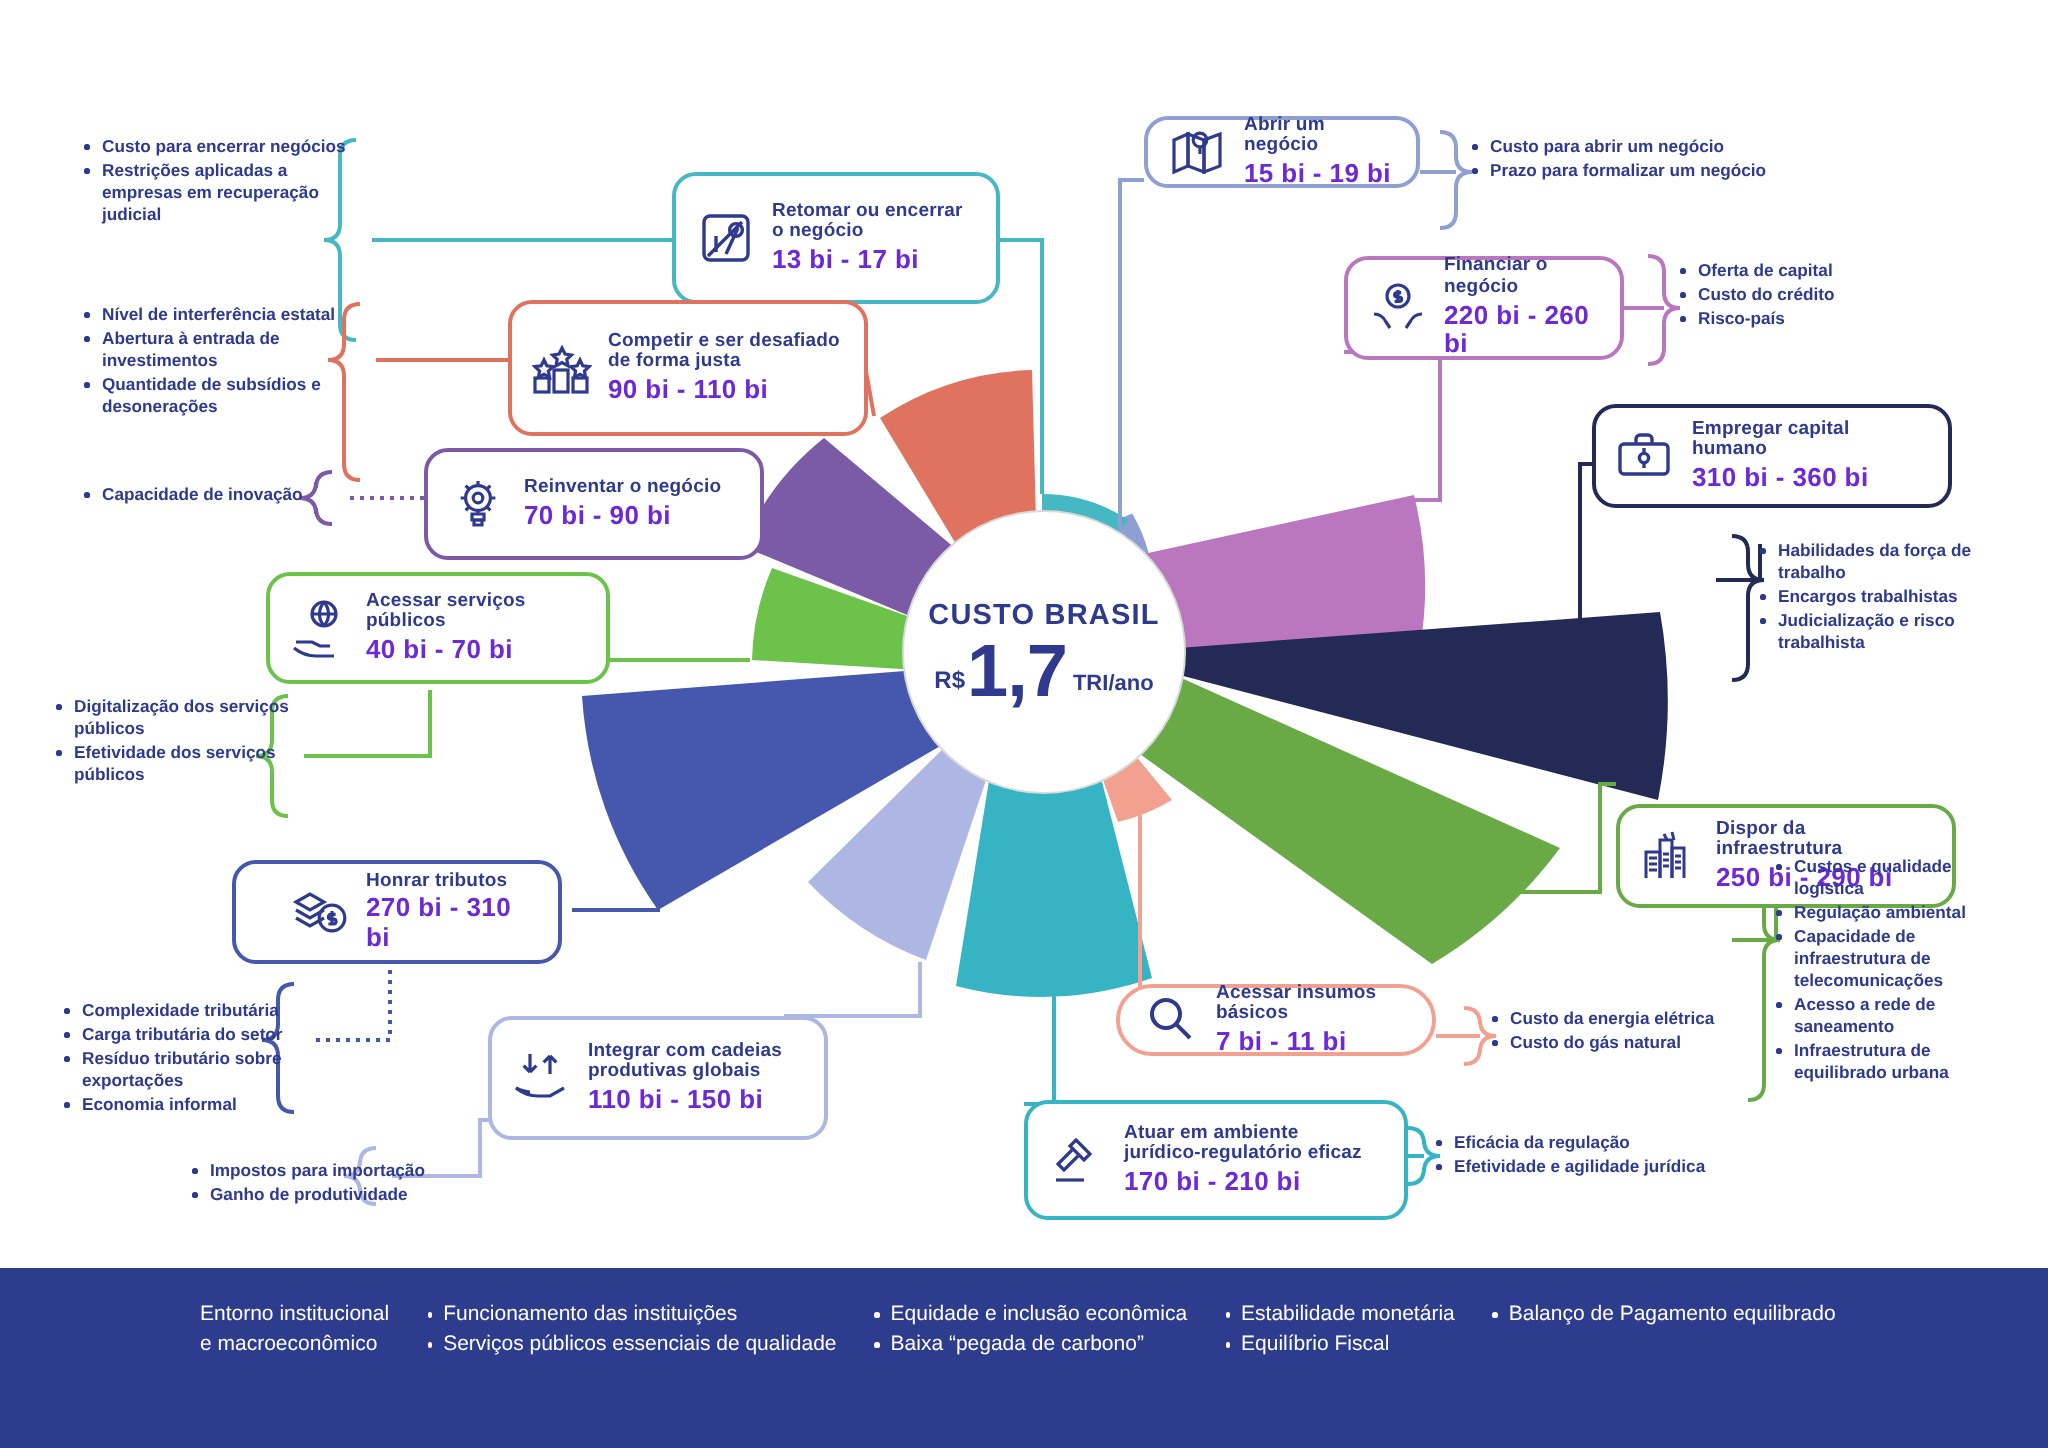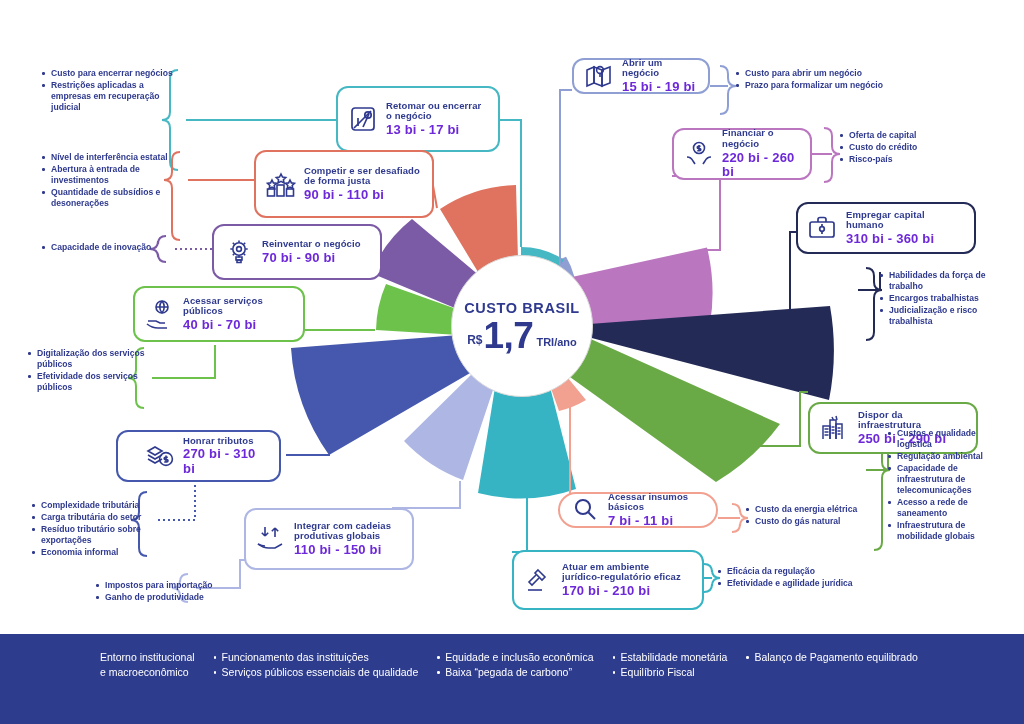--- a/index.html
+++ b/index.html
@@ -437,21 +437,21 @@
       <li>Custo do gás natural</li>
     </ul>
   </div>
 
   <div class="bullets" style="left:888px;top:428px;width:124px;">
     <ul>
       <li>Custos e qualidade logística</li>
       <li>Regulação ambiental</li>
       <li>Capacidade de infraestrutura de telecomunicações</li>
       <li>Acesso a rede de saneamento</li>
-      <li>Infraestrutura de mobilidade globais</li>
+      <li>Infraestrutura de equilibrado urbana</li>
     </ul>
   </div>
 
   <div class="bullets" style="left:880px;top:270px;width:122px;">
     <ul>
       <li>Habilidades da força de trabalho</li>
       <li>Encargos trabalhistas</li>
       <li>Judicialização e risco trabalhista</li>
     </ul>
   </div>

